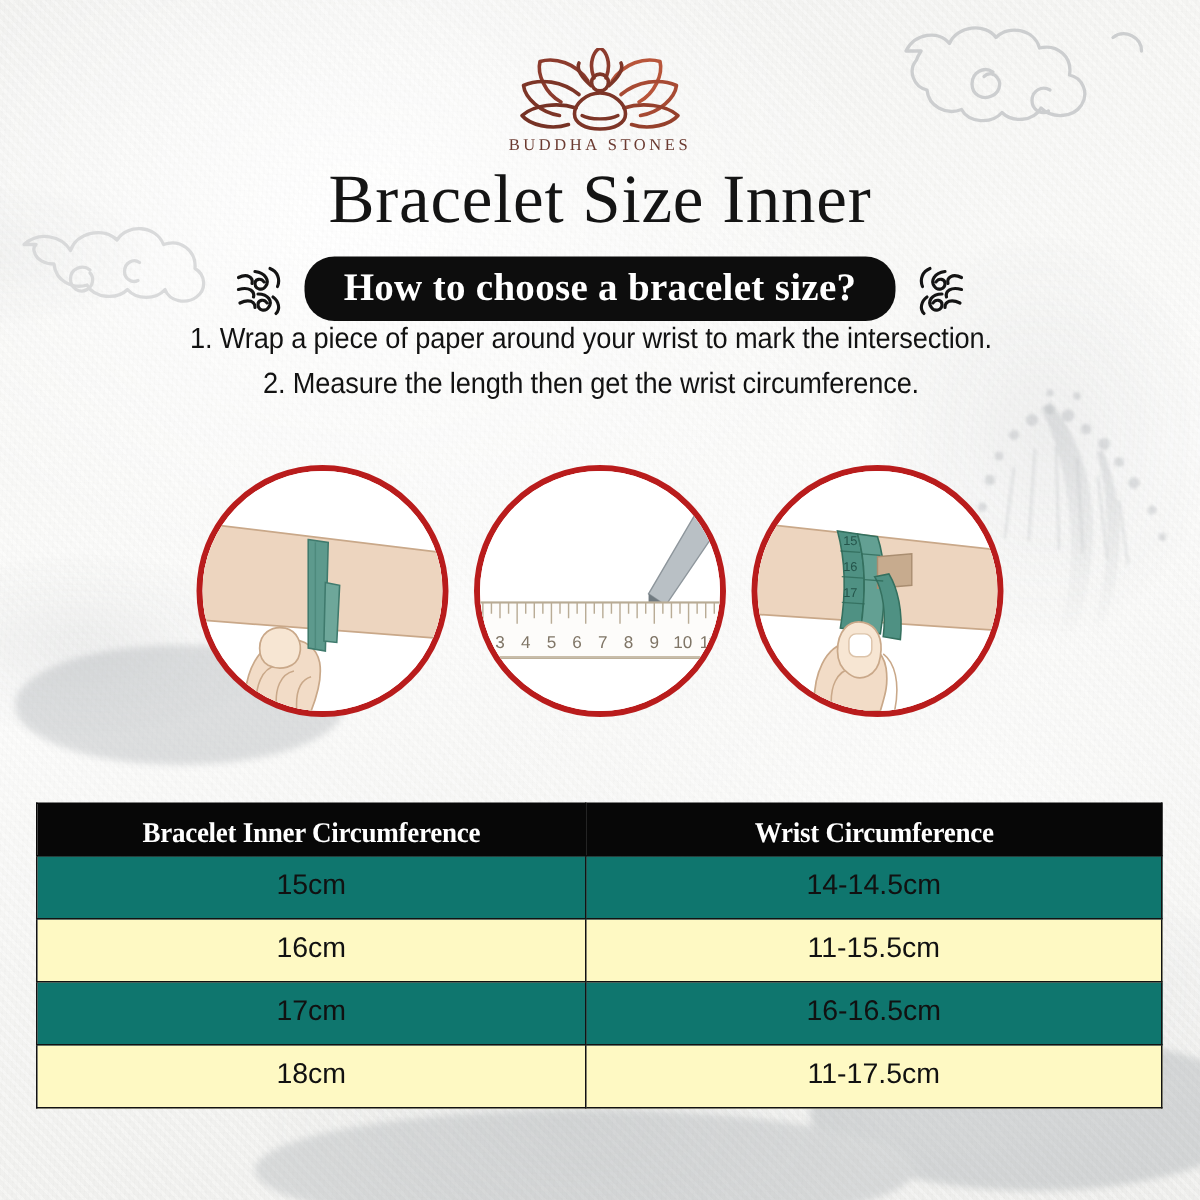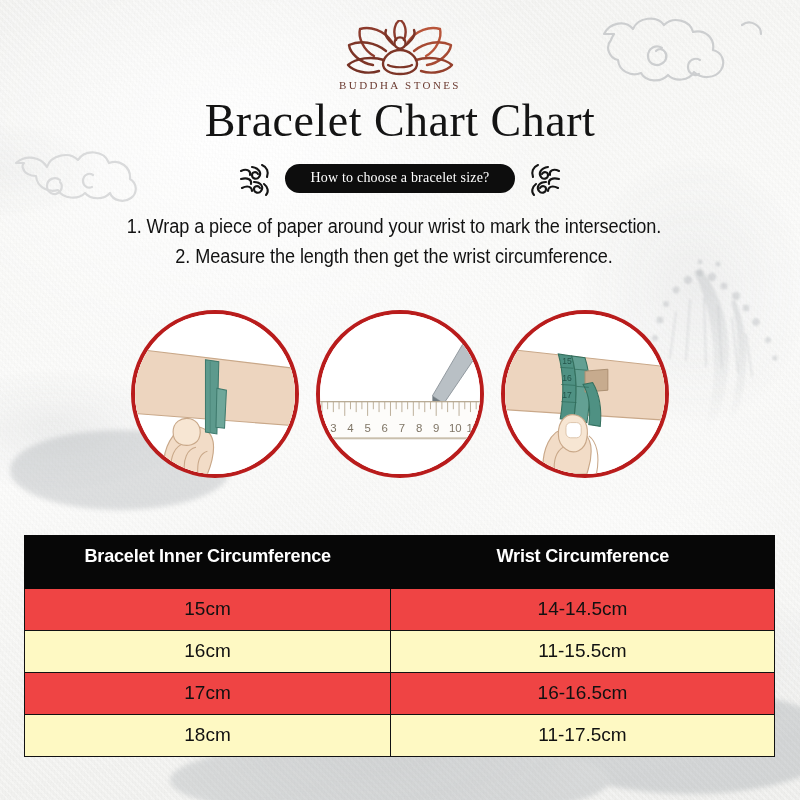--- a/index.html
+++ b/index.html
@@ -35,21 +35,21 @@
       radial-gradient(ellipse 190px 90px at 96px 470px, rgba(120,125,130,.12), rgba(0,0,0,0) 70%),
       radial-gradient(ellipse 240px 120px at 705px 700px, rgba(120,125,130,.13), rgba(0,0,0,0) 72%),
       radial-gradient(ellipse 170px 200px at 735px 330px, rgba(115,120,128,.10), rgba(0,0,0,0) 70%),
       radial-gradient(ellipse 300px 130px at 420px 790px, rgba(125,130,135,.10), rgba(0,0,0,0) 72%),
       radial-gradient(ellipse 150px 70px at 40px 210px, rgba(130,135,140,.07), rgba(0,0,0,0) 70%);
     filter: blur(2px);
   }
   .bg-ink { position: absolute; inset: 0; }
 
   
-  .header { position: absolute; top: 0; left: 0; width: 800px; text-align: center; }
+  .header { position: absolute; top: 12px; left: 0; width: 800px; text-align: center; }
   .logo-wrap { padding-top: 20px; display: flex; flex-direction: column; align-items: center; }
   .logo-mark { width: 132px; height: 56px; display: block; }
   .logo-text {
     font-family: "Liberation Serif", serif;
     font-size: 11px; letter-spacing: 2.4px; color: #6b3a30;
     margin-top: 3px; font-weight: 400;
   }
   .main-title {
     font-family: "Liberation Serif", serif;
     font-size: 46px; font-weight: 400; color: #141414;
@@ -60,22 +60,23 @@
   .badge-row {
     margin-top: 13px;
     display: flex; align-items: center; justify-content: center; gap: 9px;
   }
   .flourish { width: 40px; height: 40px; flex: none; }
   .flourish.right { transform: scaleX(-1); }
   .badge {
     background: #0d0d0d; color: #ffffff;
     border-radius: 20px; padding: 5px 26px 7px;
     font-family: "Liberation Serif", serif;
-    font-size: 14px; letter-spacing: .2px; line-height: 1.22;
+    font-size: 26px; letter-spacing: .2px; line-height: 1.22;
     white-space: nowrap;
+    font-weight: bold;
   }
 
   
   .steps { position: absolute; top: 212px; left: 0; width: 788px; text-align: center; }
   .step {
     font-family: "Liberation Sans", sans-serif;
     font-size: 19.5px; color: #121212; line-height: 1.52;
     transform: scaleX(.93); transform-origin: center;
     letter-spacing: -.1px;
   }
@@ -99,30 +100,31 @@
     table-layout: fixed;
   }
   .size-table th, .size-table td {
     border: 1.6px solid #121212;
     text-align: center;
     font-family: "Liberation Sans", sans-serif;
   }
   .size-table th {
     background: #070707; color: #ffffff;
     font-size: 19px; font-weight: 700;
-    padding: 9px 4px 21px;
+    padding: 9px 4px 3px;
     letter-spacing: -.2px;
     border-color: #070707;
+    font-family: Liberation Serif, serif;
   }
   .size-table th .cellspan { display: inline-block; transform: scaleX(.95); }
   .size-table td {
     font-size: 19px; color: #111111; font-weight: 400;
     padding: 9px 4px 10px; background: #fef9c3;
   }
-  .size-table tr.alt td { background: #ef4444; }
+  .size-table tr.alt td { background: #0f766e; }
   .size-table col.c-left { width: 366px; }
 
   
 </style>
 </head>
 <body>
 
 <div class="bg-root">
   <div class="bg-base"></div>
   <div class="bg-noise"></div>
@@ -217,21 +219,21 @@
         <path d="M60 25C54 20 50 14 52 10" stroke="#7d3527" stroke-width="2.4"></path>
         <path d="M72 25c6-5 10-11 8-15" stroke="#7d3527" stroke-width="2.4"></path>
 
         <path d="M66 30c-9 0-17 7-17 14 0 6 7 10 17 10s17-4 17-10c0-7-8-14-17-14z" stroke="#7d3527" stroke-width="2.4"></path>
         <path d="M54 45c5 3 19 3 24 0" stroke="#7d3527" stroke-width="2.2"></path>
       </g>
     </svg>
     <div class="logo-text">BUDDHA STONES</div>
   </div>
 
-  <h1 class="main-title">Bracelet Chart Chart</h1>
+  <h1 class="main-title">Bracelet Size Inner</h1>
 
   <div class="badge-row">
     <svg class="flourish" viewBox="0 0 40 40">
       <g fill="none" stroke="#141414" stroke-width="2.1" stroke-linecap="round">
         <path d="M5 12c6-3 10 0 9 4"></path>
         <path d="M5 20c7-2 11 1 10 5"></path>
         <path d="M6 29c6-3 10-1 10 3"></path>
         <path d="M16 8c7 1 10 6 7 10-2 3-7 2-7-2 0-3 4-4 6-1"></path>
         <path d="M18 23c7 0 10 5 7 9-2 3-7 2-7-2 0-3 4-4 6-1"></path>
         <path d="M26 6c5 2 7 7 5 12"></path>

